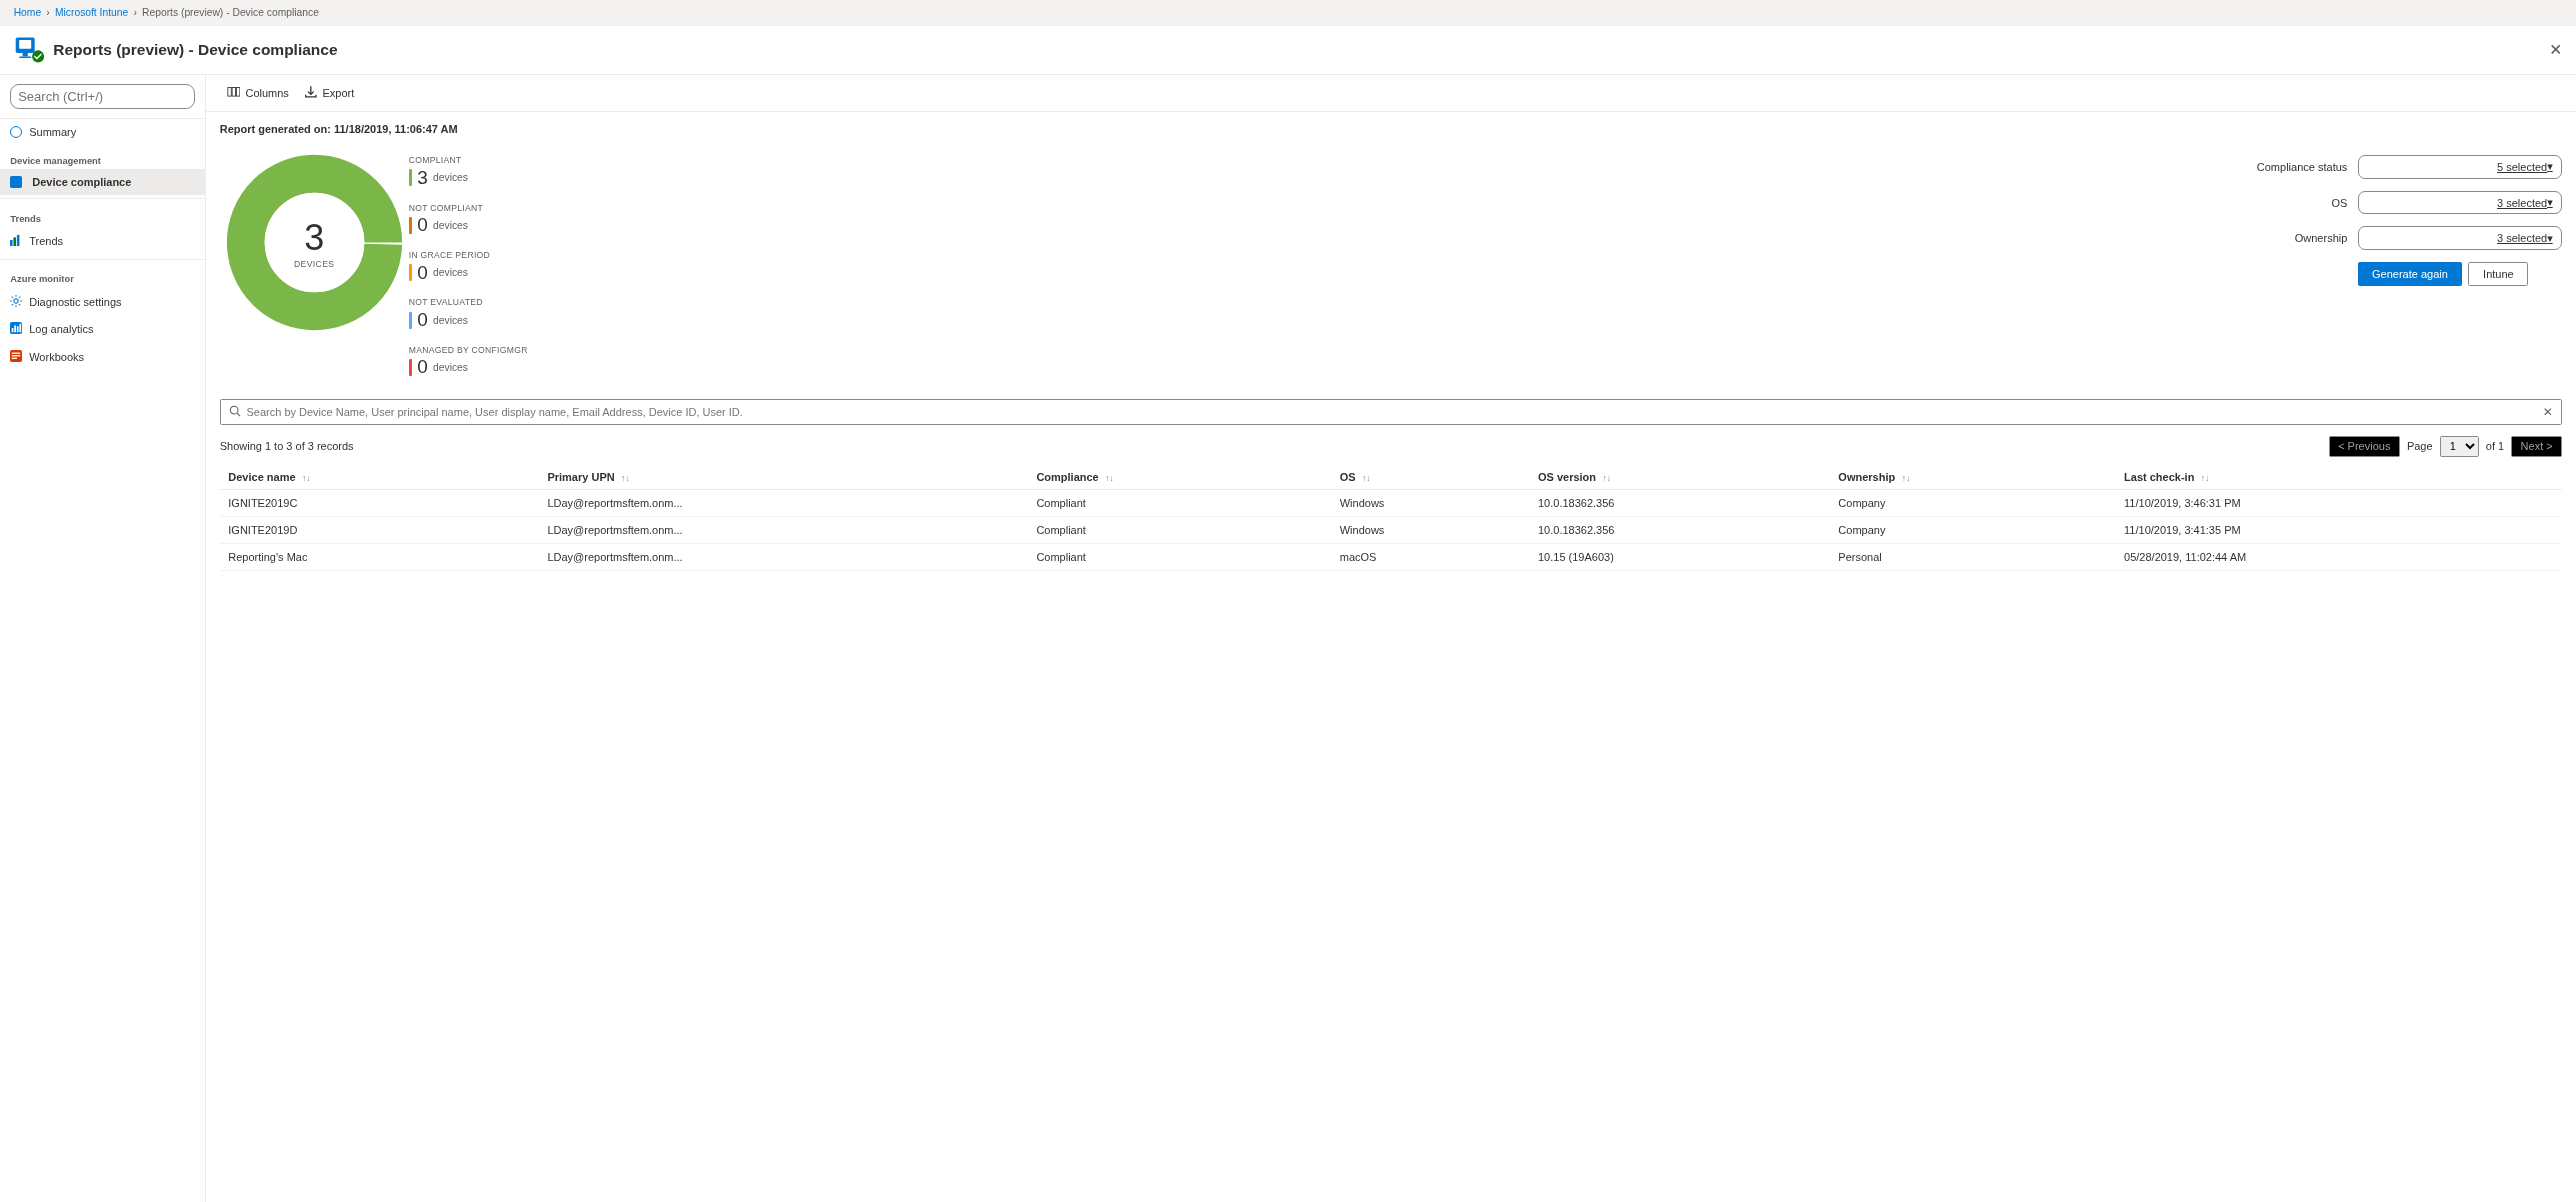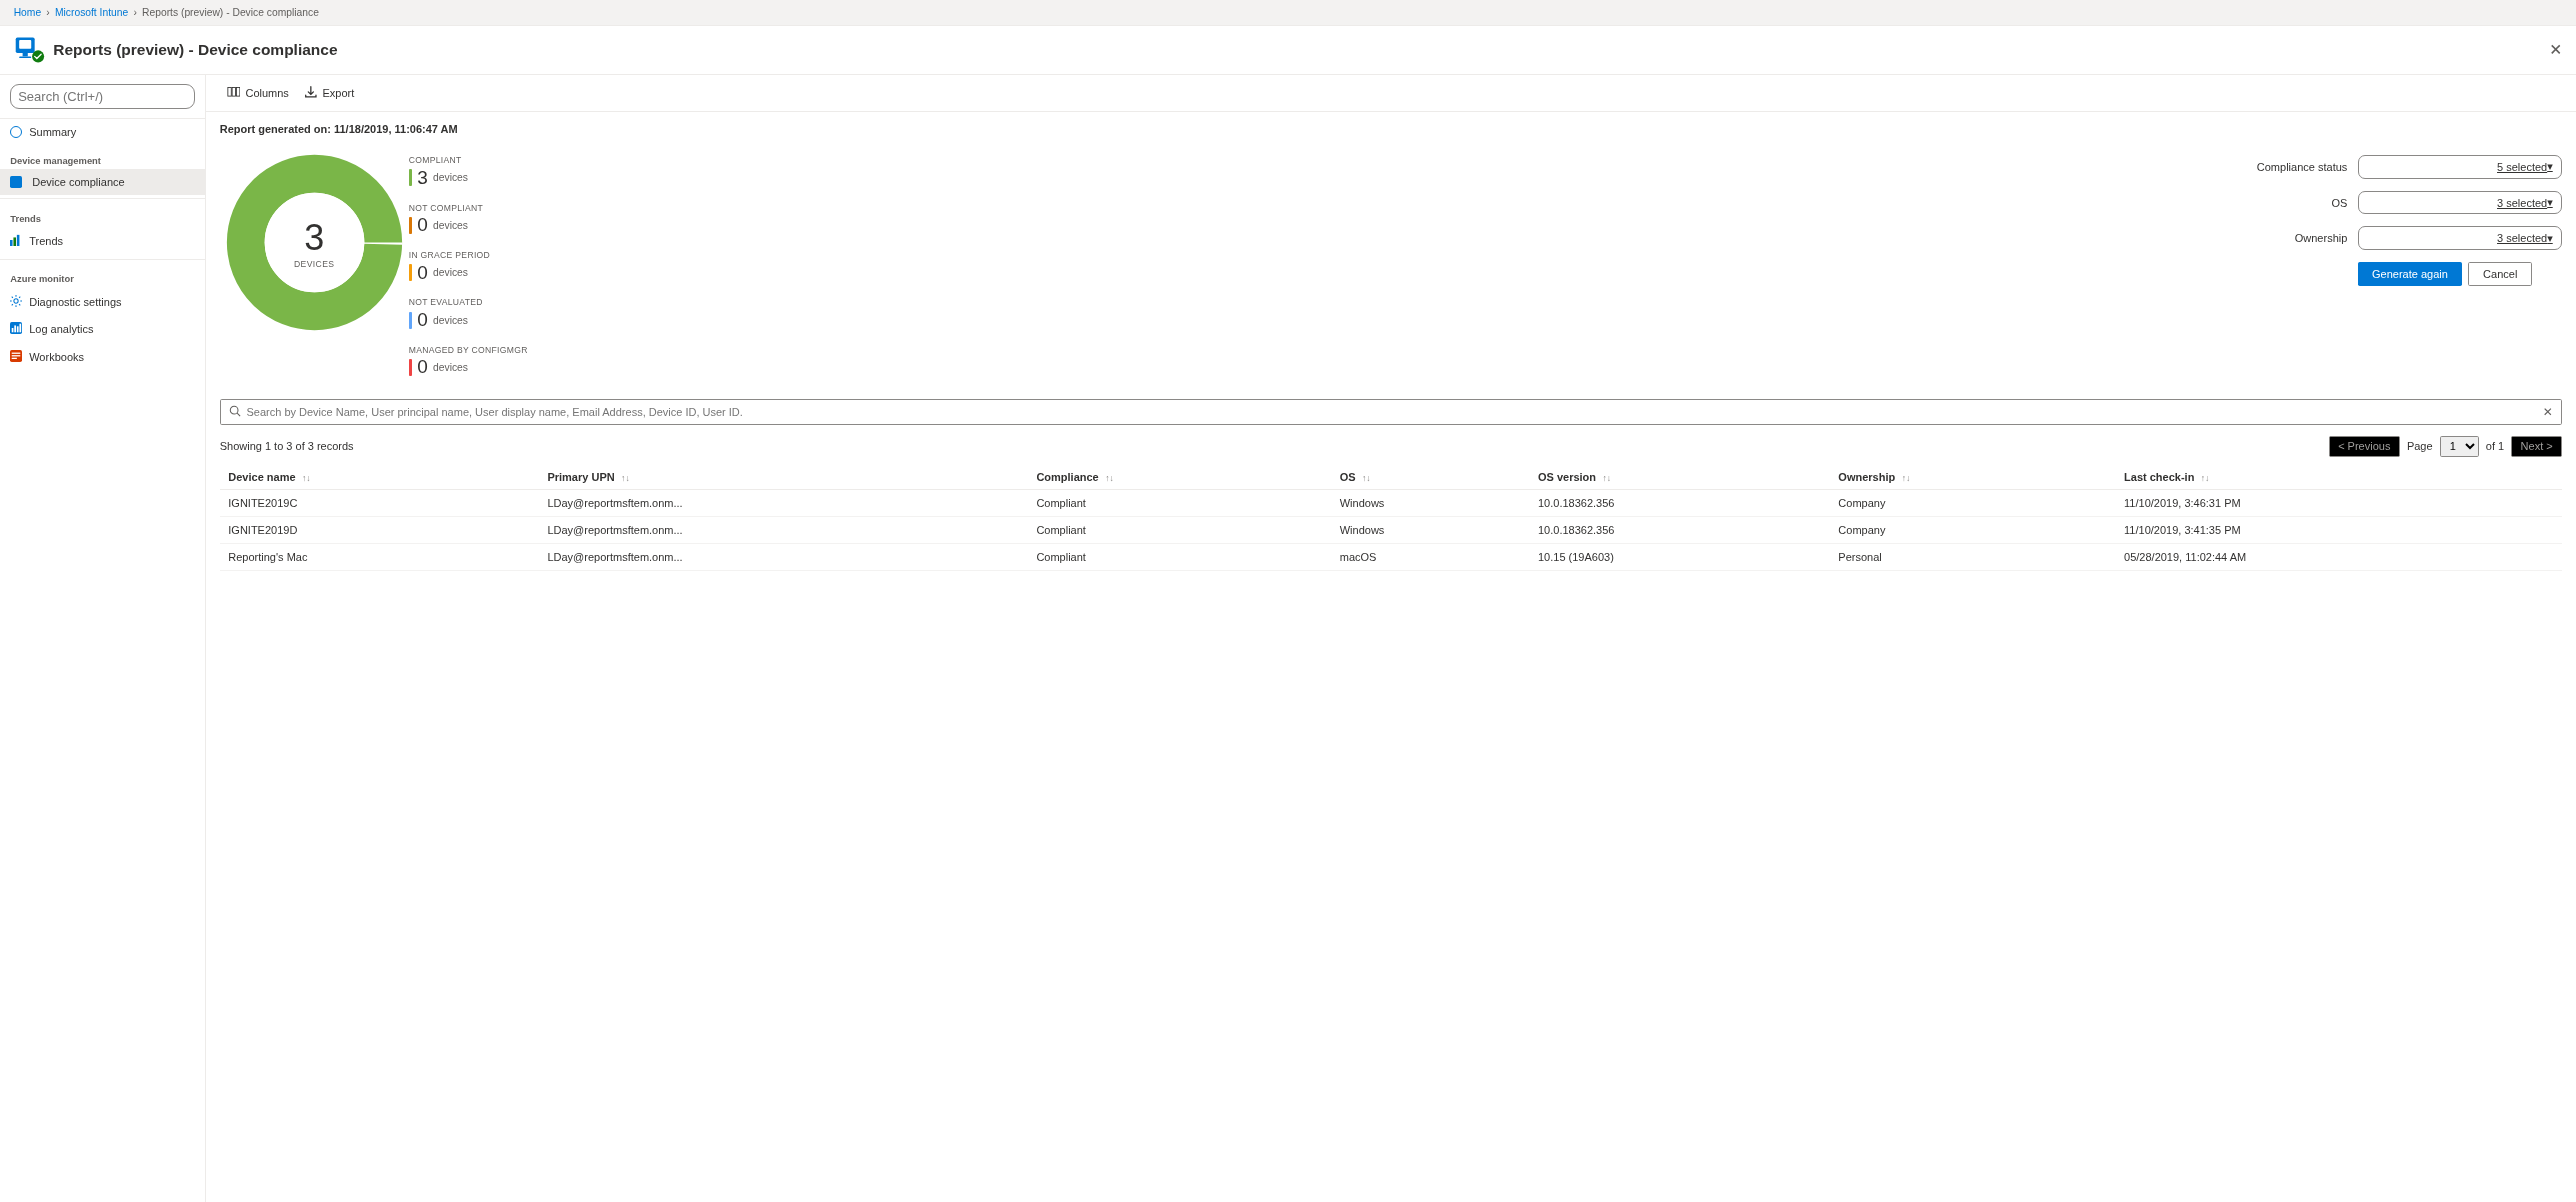--- a/index.html
+++ b/index.html
@@ -20,21 +20,21 @@
 
     
     .main-layout { display: flex; flex: 1; overflow: hidden; }
 
     
     .sidebar { width: 206px; background: #fff; border-right: 0.9px solid #edebe9; overflow-y: auto; flex-shrink: 0; }
     .sidebar-search { padding: 8.6px 10.3px; border-bottom: 0.9px solid #edebe9; }
     .sidebar-search input { width: 100%; padding: 4.3px 6.9px; border: 0.9px solid #8a8886; border-radius: 9px; font-size: 13px; color: #605e5c; }
     .sidebar-section-label { font-size: 9.4px; font-weight: 600; color: #605e5c; padding: 10.3px 10.3px 3.4px; text-transform: none; }
     .sidebar-item { display: flex; align-items: center; padding: 6.9px 10.3px; cursor: pointer; gap: 6.9px; font-size: 11px; color: #323130; }
-    .sidebar-item.active { background: #edebe9; font-weight: 400; gap: 10px; }
+    .sidebar-item.active { background: #edebe9; font-weight: 700; gap: 10px; }
     .sidebar-divider { border: none; border-top: 0.9px solid #edebe9; margin: 3.4px 0; }
 
     
     .content { flex: 1; overflow-y: auto; background: #fff; }
 
     
     .toolbar { display: flex; align-items: center; padding: 6.9px 13.7px; border-bottom: 0.9px solid #edebe9; gap: 1px; }
     .toolbar-btn { display: flex; align-items: center; gap: 5.2px; background: none; border: none; cursor: pointer; font-size: 11px; color: #323130; padding: 3.4px 6.9px; }
 
     
@@ -277,21 +277,21 @@
           </div>
           <div class="filter-row">
             <span class="filter-label">Ownership</span>
             <div class="filter-select">
               <span>3 selected</span>
               <span>▾</span>
             </div>
           </div>
           <div style="display:flex; gap:6.9px; padding-left:105px;">
             <button class="btn-primary">Generate again</button>
-            <button class="btn-secondary">Cancel</button>
+            <button class="btn-secondary">Intune</button>
           </div>
         </div>
       </div>
 
       <div class="search-bar-section">
         <div class="search-bar">
           <span>
             <svg width="12" height="12" viewBox="0 0 14 14">
                 <circle cx="6" cy="6" r="4.5" stroke="#605e5c" stroke-width="1.2" fill="none"></circle>
                 <line x1="9.5" y1="9.5" x2="13" y2="13" stroke="#605e5c" stroke-width="1.2"></line>

